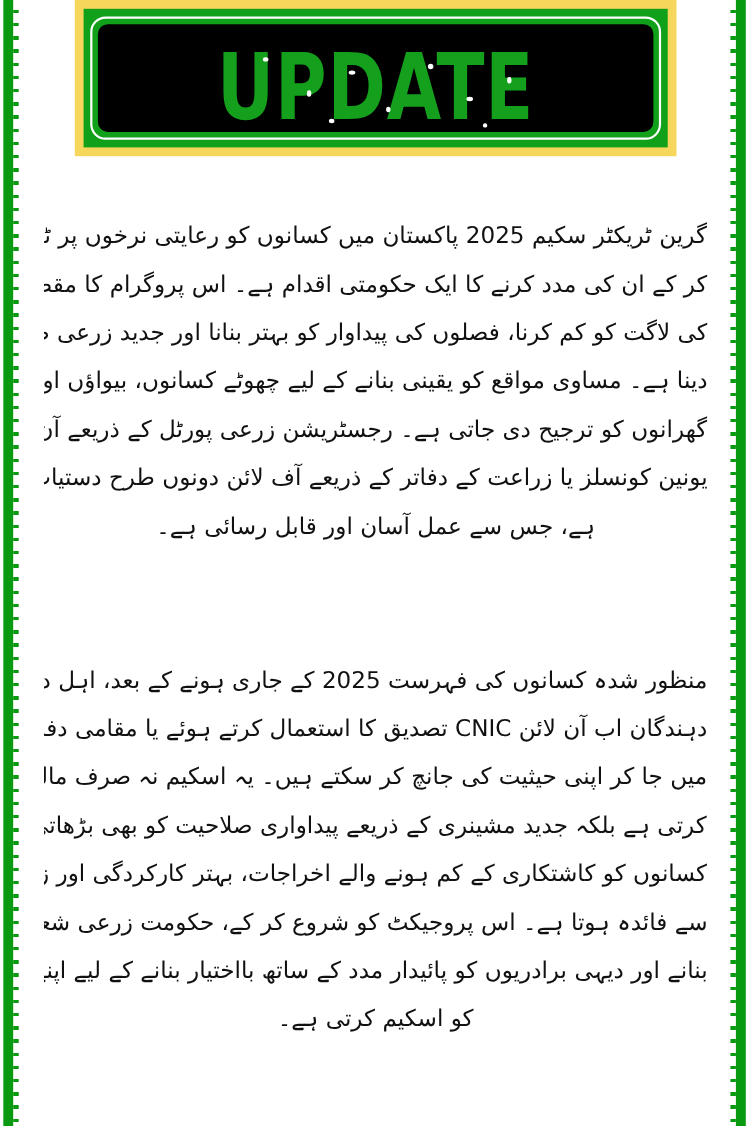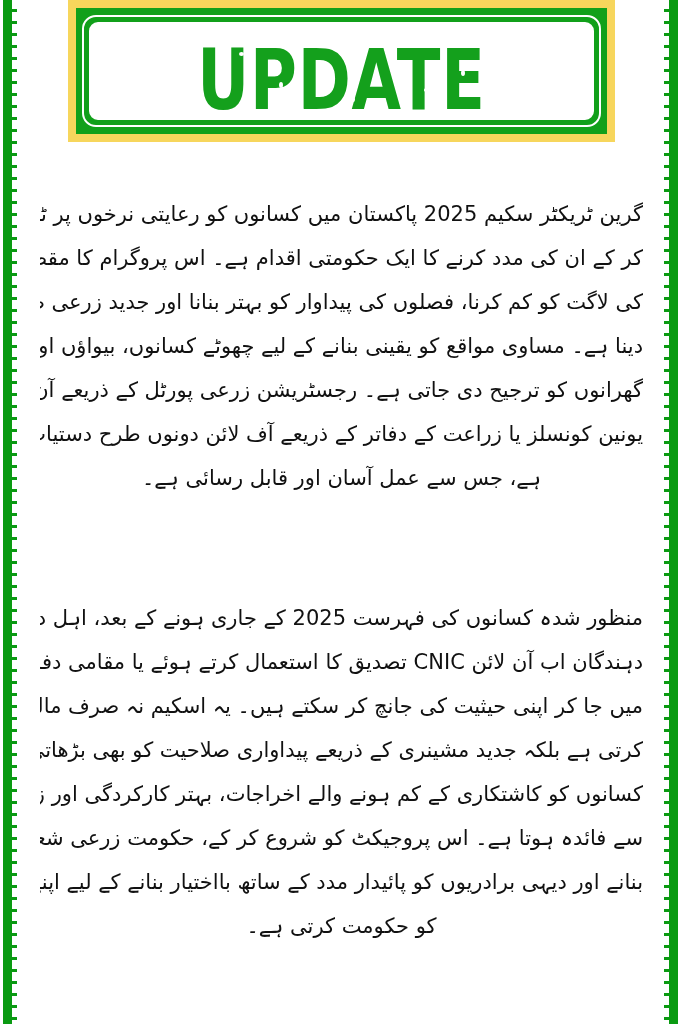--- a/index.html
+++ b/index.html
@@ -66,21 +66,21 @@
       bottom: 7px;
       border: 2px solid #ffffff;
       border-radius: 14px;
     }
     .stamp-inner {
       position: absolute;
       left: 10px;
       top: 11px;
       right: 10px;
       bottom: 11px;
-      background: #ffffff;
+      background: #000000;
       border: 3px solid #11a01a;
       border-radius: 12px;
       box-sizing: border-box;
     }
     .stamp-text {
       position: absolute;
       left: 0;
       right: 0;
       top: 16px;
       text-align: center;
@@ -160,14 +160,14 @@
 </div>
 
 <div class="article para-2">
   <div class="line">منظور شدہ کسانوں کی فہرست 2025 کے جاری ہونے کے بعد، اہل درخواست</div>
   <div class="line">دہندگان اب آن لائن CNIC تصدیق کا استعمال کرتے ہوئے یا مقامی دفاتر</div>
   <div class="line">میں جا کر اپنی حیثیت کی جانچ کر سکتے ہیں۔ یہ اسکیم نہ صرف مالی ریلیف فراہم</div>
   <div class="line">کرتی ہے بلکہ جدید مشینری کے ذریعے پیداواری صلاحیت کو بھی بڑھاتی ہے۔</div>
   <div class="line">کسانوں کو کاشتکاری کے کم ہونے والے اخراجات، بہتر کارکردگی اور زیادہ آمدنی</div>
   <div class="line">سے فائدہ ہوتا ہے۔ اس پروجیکٹ کو شروع کر کے، حکومت زرعی شعبے کو مضبوط</div>
   <div class="line">بنانے اور دیہی برادریوں کو پائیدار مدد کے ساتھ بااختیار بنانے کے لیے اپنے عزم</div>
-  <div class="line last">کو حکومت کرتی ہے۔</div>
+  <div class="line last">کو اسکیم کرتی ہے۔</div>
 </div>
 
 </body></html>

